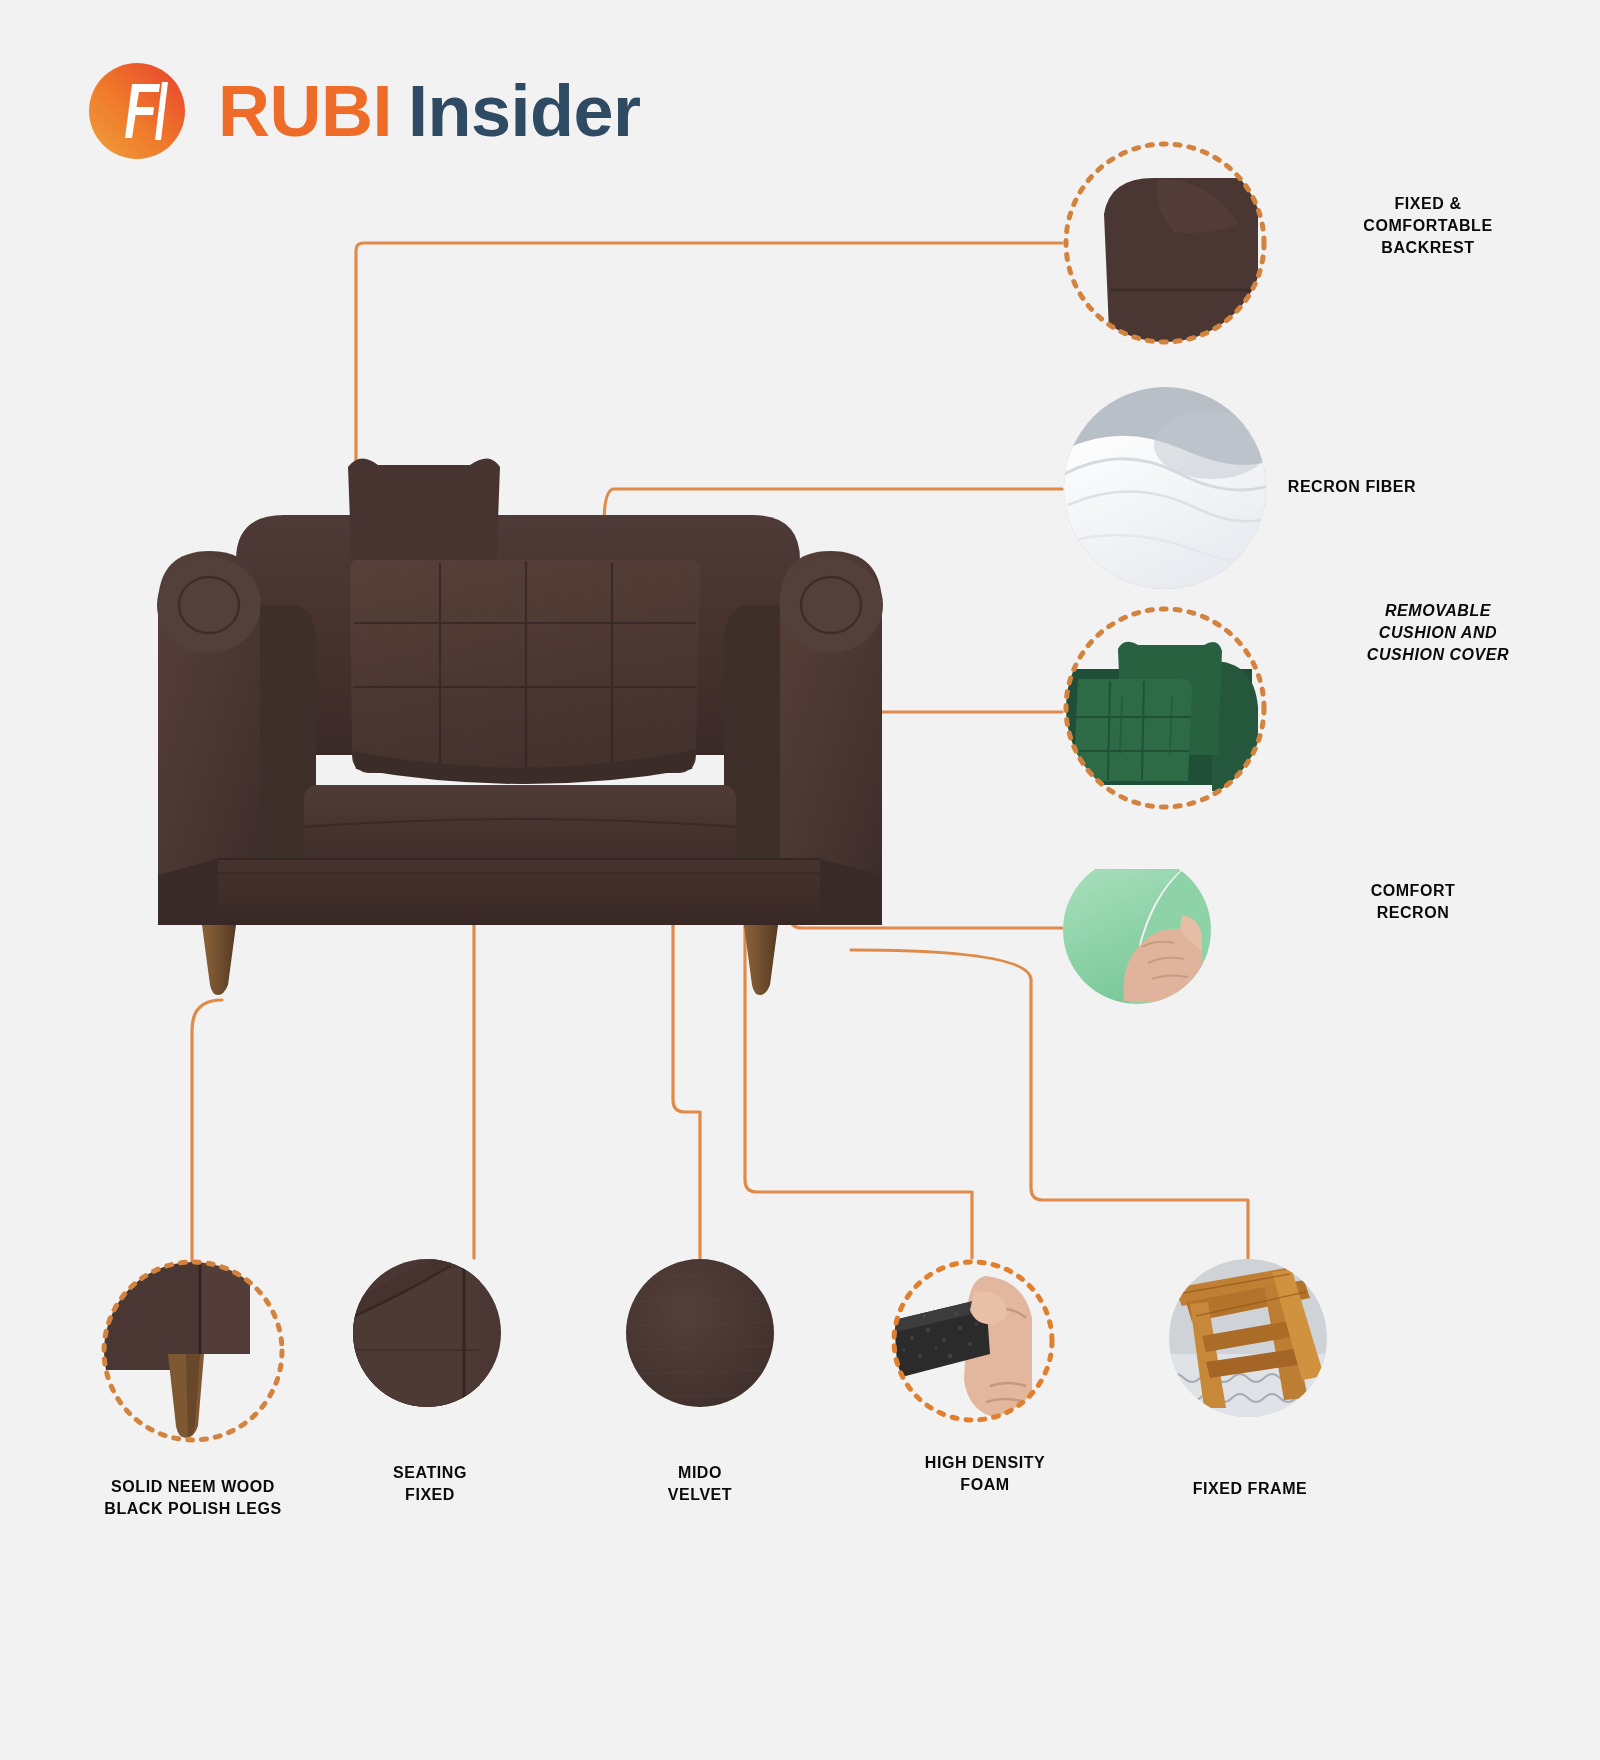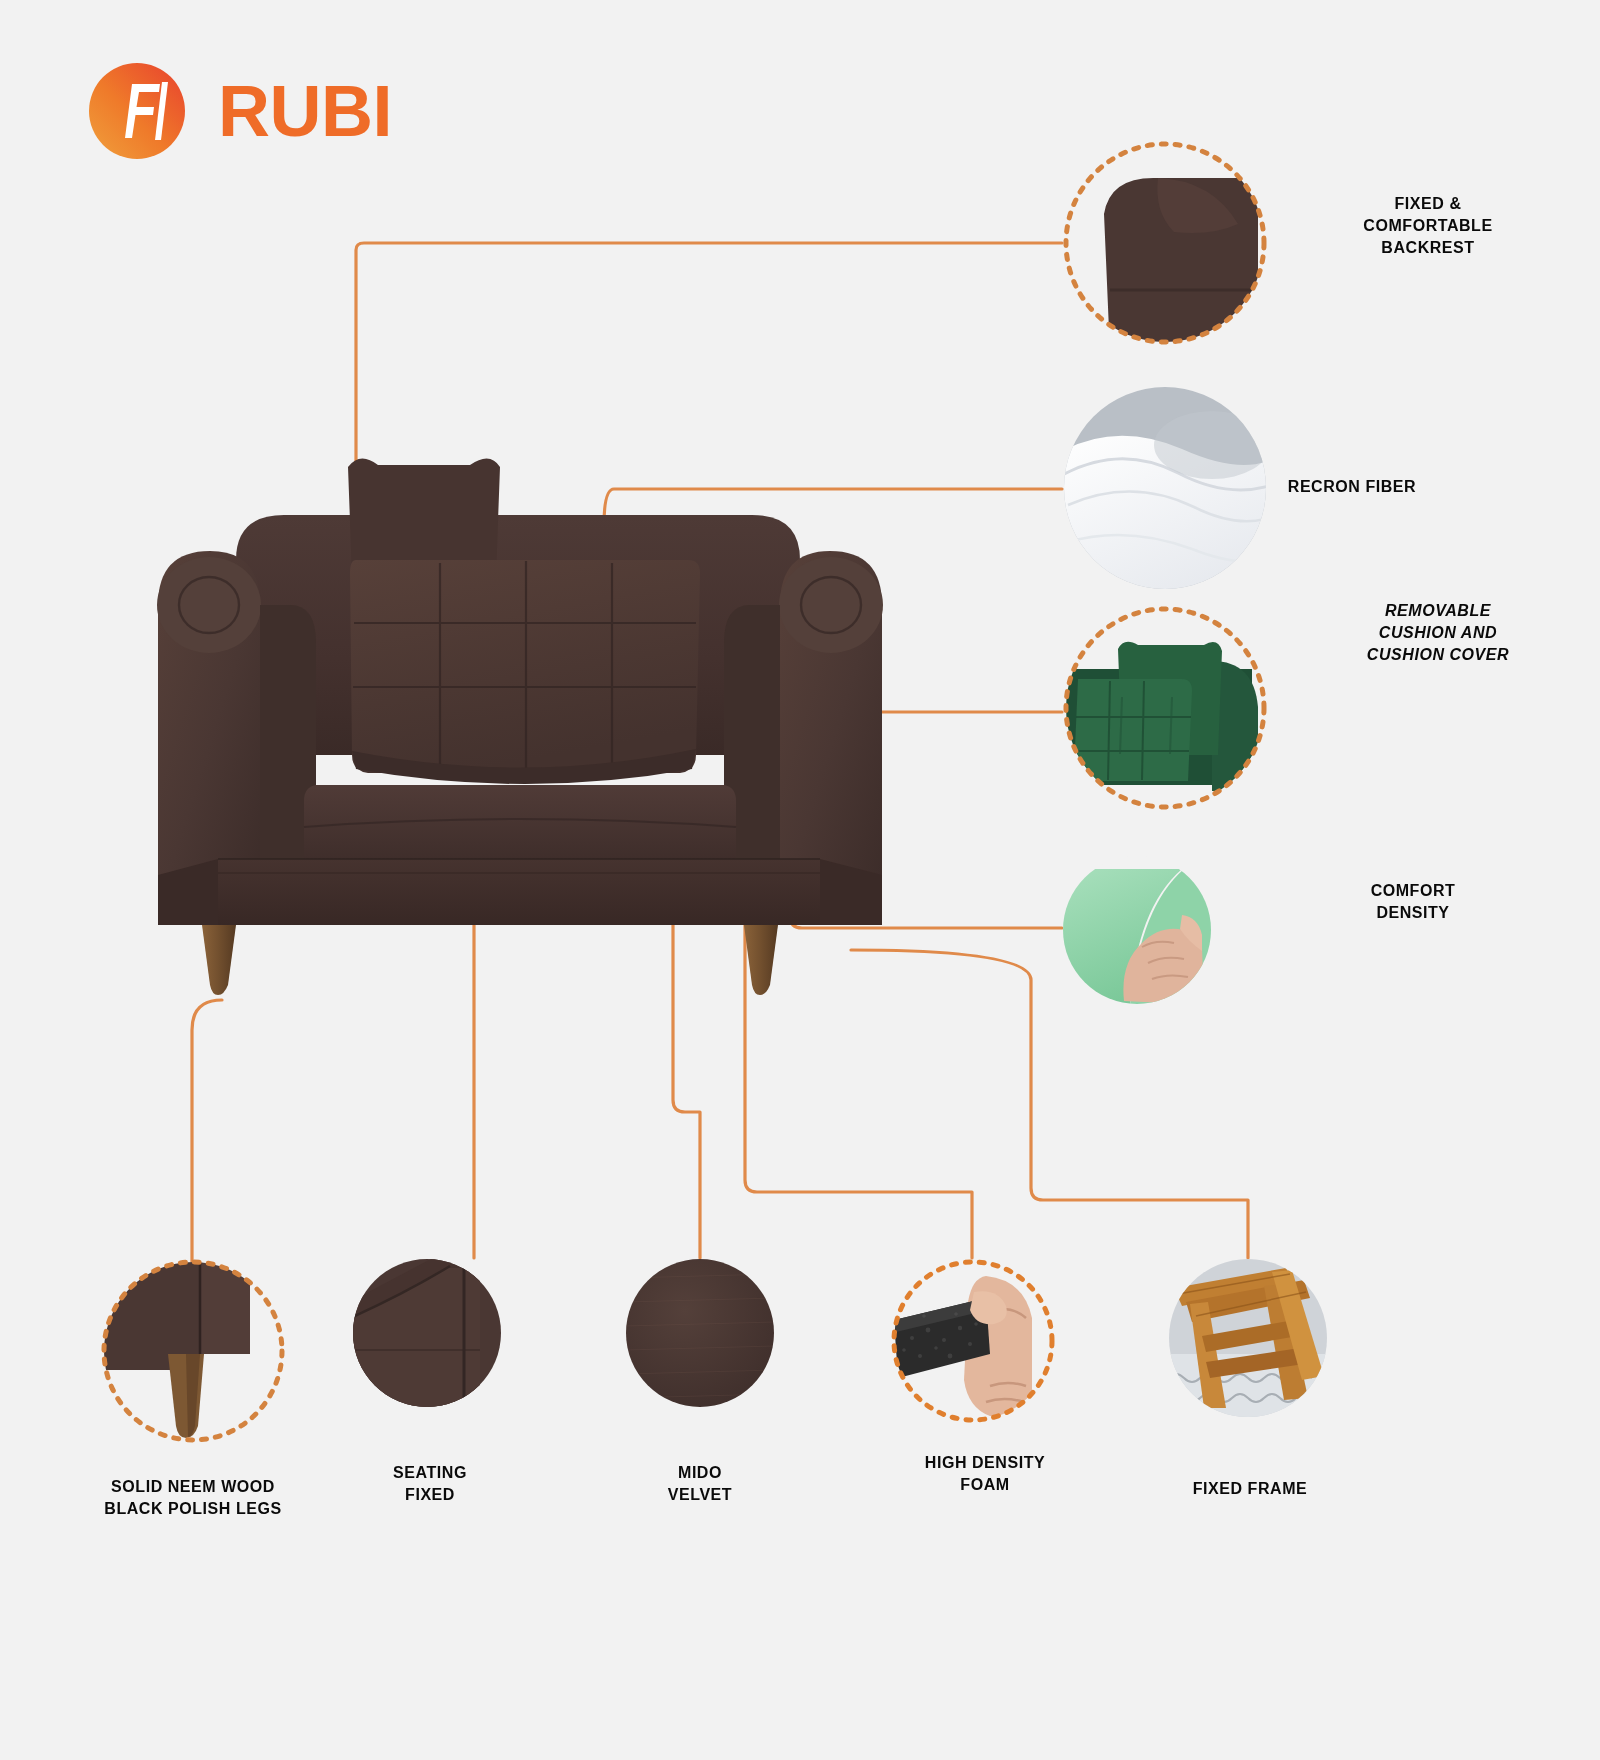--- a/index.html
+++ b/index.html
@@ -54,20 +54,21 @@
         </defs>
         <circle cx="59" cy="59" r="48" fill="url(#logoGrad)"></circle>
 
         <path d="M47 86 L54 32 L82 32 L81 40 L61 40 L58.5 55 L76 55 L75 63 L57.5 63 L54 86 Z" fill="#ffffff"></path>
 
         <path d="M84 30 L90 30 L83 88 L77 88 Z" fill="#ffffff"></path>
       </svg>
     </div>
     <div class="brand-word">
       <span class="w1">RUBI</span>
+      <span class="w2">Insider</span>
     </div>
   </div>
 
   <svg class="connectors" viewBox="0 0 1600 1760">
     <g fill="none" stroke="#e08a4a" stroke-width="3.2" stroke-linecap="round" stroke-linejoin="round">
 
       <path d="M356 556 L356 250 Q356 243 364 243 L1062 243"></path>
 
       <path d="M604 525 Q604 489 614 489 L1062 489"></path>
 
@@ -263,21 +264,21 @@
 
         <path d="M62 146 Q58 108 80 88 Q96 72 116 74 Q134 76 140 92 L142 150 Z" fill="#e0b49c"></path>
         <path d="M80 92 Q94 84 112 88" stroke="#c99a82" stroke-width="2" fill="none"></path>
         <path d="M86 108 Q102 100 122 104" stroke="#c99a82" stroke-width="2" fill="none"></path>
         <path d="M90 124 Q106 118 126 122" stroke="#c99a82" stroke-width="2" fill="none"></path>
         <path d="M120 60 Q136 62 140 80 L140 96 Q126 86 118 74 Z" fill="#e6bda5"></path>
       </g>
     </svg>
   </div>
   <div class="label" style="left:1288px;top:880px;width:250px;">COMFORT
-DENSITY</div>
+RECRON</div>
 
   <div class="bubble" style="left:100px;top:1258px;width:186px;height:186px;">
     <svg width="186" height="186" viewBox="0 0 186 186">
       <defs>
           <clipPath id="c5">
             <circle cx="93" cy="93" r="89"></circle>
           </clipPath>
         </defs>
       <g clip-path="url(#c5)">
         <rect width="186" height="186" fill="#f2f2f2"></rect>

